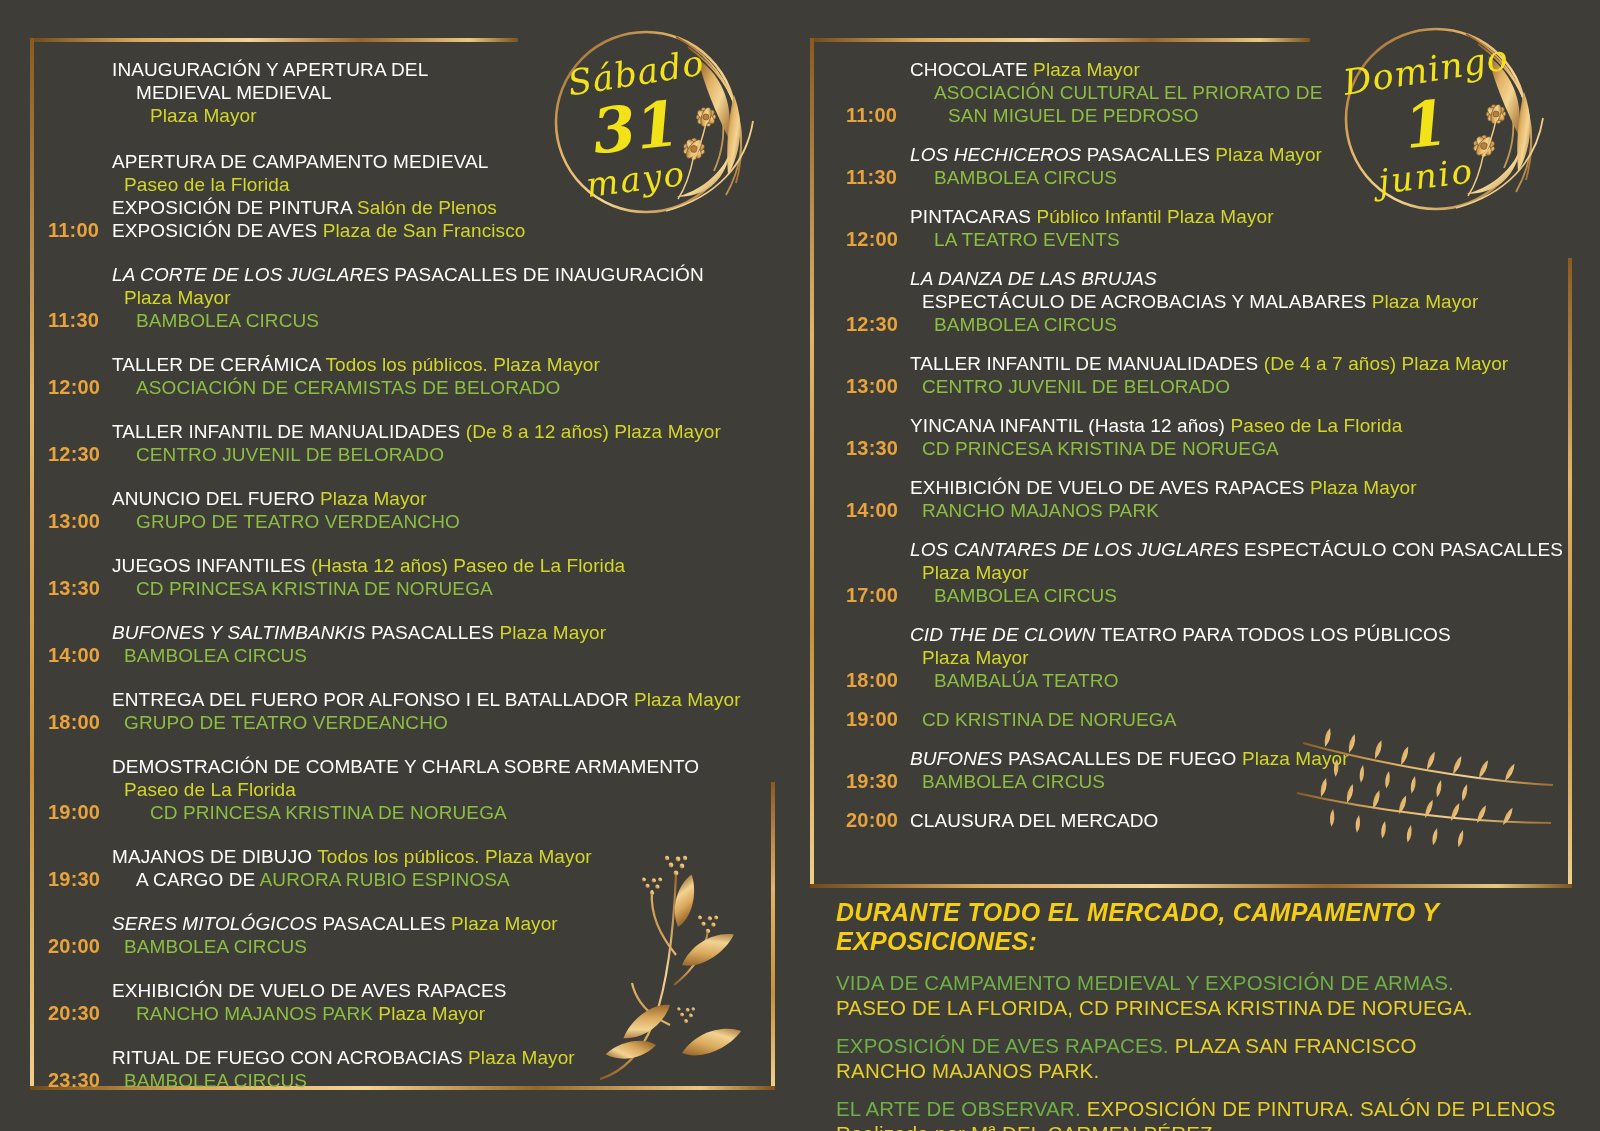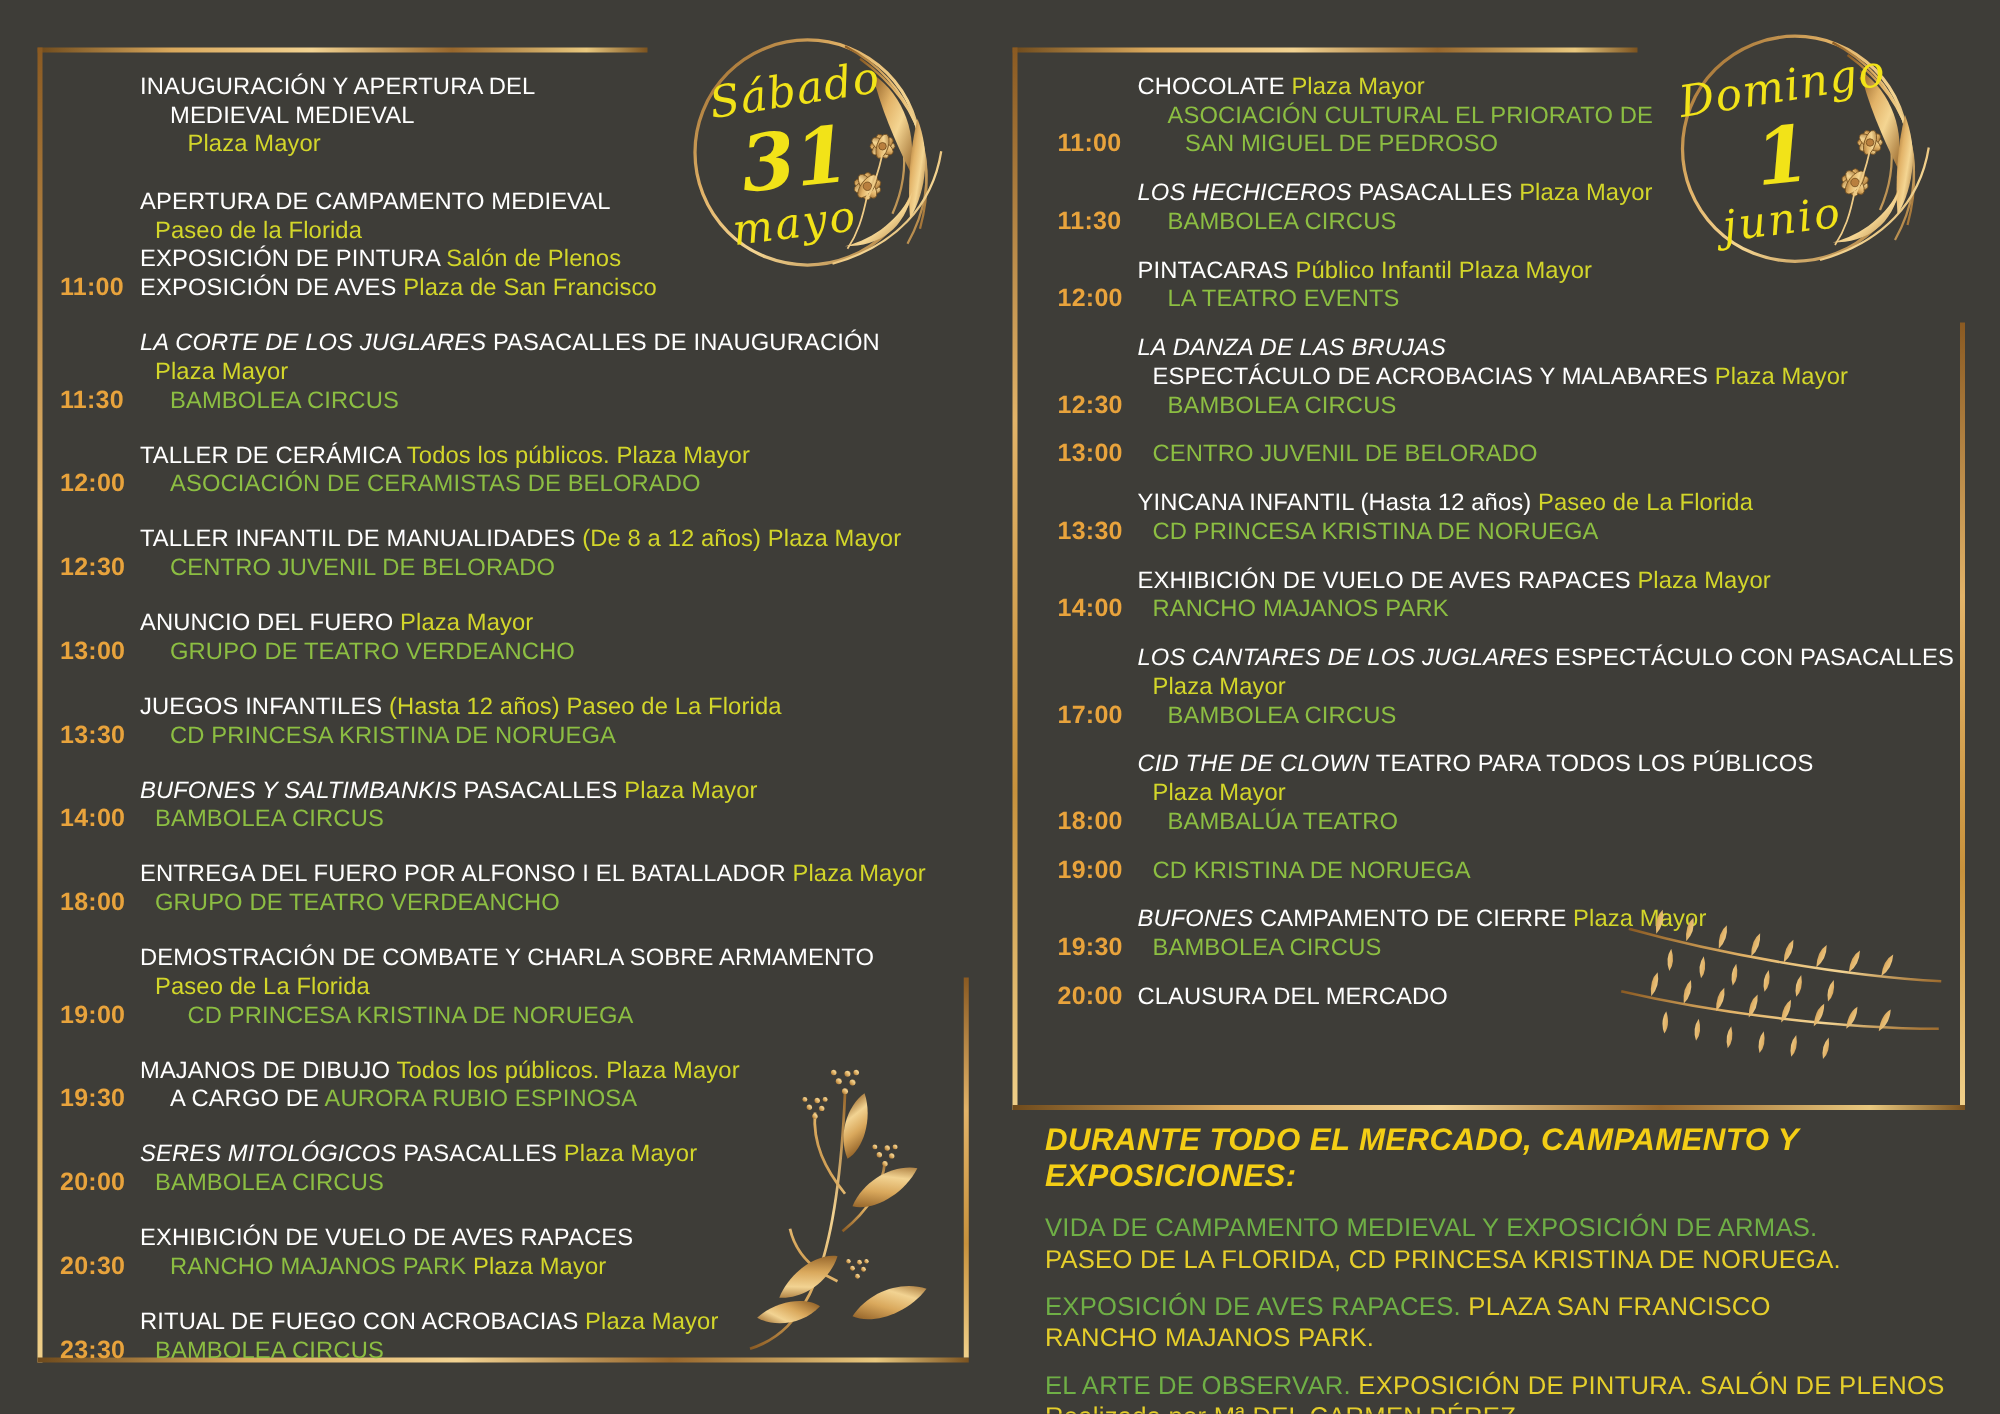--- a/index.html
+++ b/index.html
@@ -186,20 +186,21 @@
       <span class="time">12:30</span>
       <div class="rows">
         <div class="row"><span class="c-wi">LA DANZA DE LAS BRUJAS</span></div>
         <div class="row l1"><span class="c-w">ESPECTÁCULO DE ACROBACIAS Y MALABARES </span><span class="c-y"> Plaza Mayor</span></div>
         <div class="row l2"><span class="c-g">BAMBOLEA CIRCUS</span></div>
       </div>
     </div>
     <div class="entry" style="margin-bottom: 16px;">
       <span class="time">13:00</span>
       <div class="rows">
+        <div class="row"><span class="c-w">TALLER INFANTIL DE MANUALIDADES </span><span class="c-y">(De 4 a 7 años)</span><span class="c-y"> Plaza Mayor</span></div>
         <div class="row l1"><span class="c-g">CENTRO JUVENIL DE BELORADO</span></div>
       </div>
     </div>
     <div class="entry" style="margin-bottom: 16px;">
       <span class="time">13:30</span>
       <div class="rows">
         <div class="row"><span class="c-w">YINCANA INFANTIL (Hasta 12 años) </span><span class="c-y">Paseo de La Florida</span></div>
         <div class="row l1"><span class="c-g">CD PRINCESA KRISTINA DE NORUEGA</span></div>
       </div>
     </div>
@@ -228,21 +229,21 @@
     </div>
     <div class="entry" style="margin-bottom: 16px;">
       <span class="time">19:00</span>
       <div class="rows">
         <div class="row l1"><span class="c-g">CD KRISTINA DE NORUEGA</span></div>
       </div>
     </div>
     <div class="entry" style="margin-bottom: 16px;">
       <span class="time">19:30</span>
       <div class="rows">
-        <div class="row"><span class="c-wi">BUFONES </span><span class="c-w"> CAMPAMENTO DE CIERRE </span><span class="c-y">Plaza Mayor</span></div>
+        <div class="row"><span class="c-wi">BUFONES </span><span class="c-w"> PASACALLES DE FUEGO </span><span class="c-y">Plaza Mayor</span></div>
         <div class="row l1"><span class="c-g">BAMBOLEA CIRCUS</span></div>
       </div>
     </div>
     <div class="entry" style="margin-bottom: 16px;">
       <span class="time">20:00</span>
       <div class="rows">
         <div class="row"><span class="c-w">CLAUSURA DEL MERCADO</span></div>
       </div>
     </div>
   </div>

